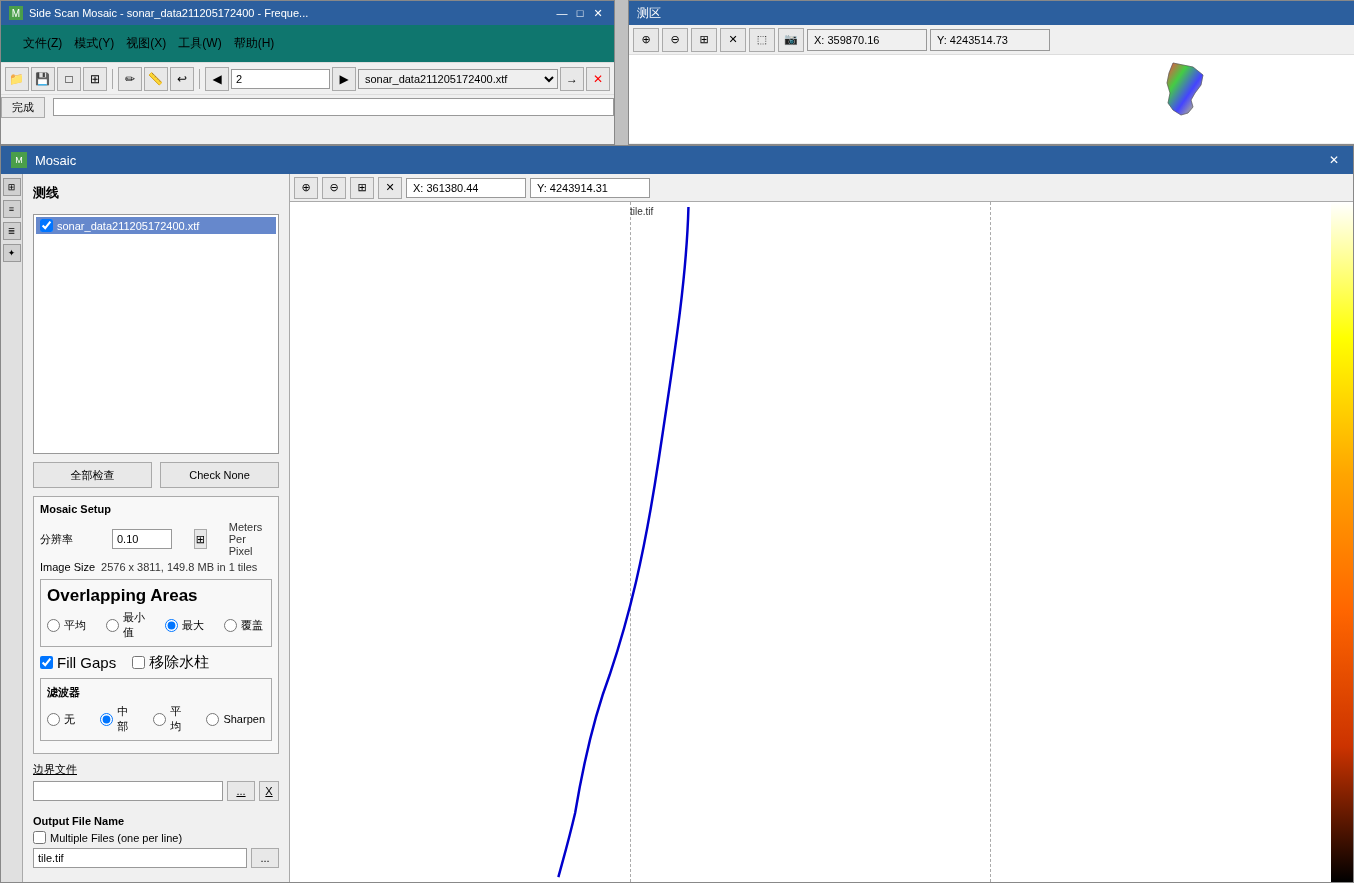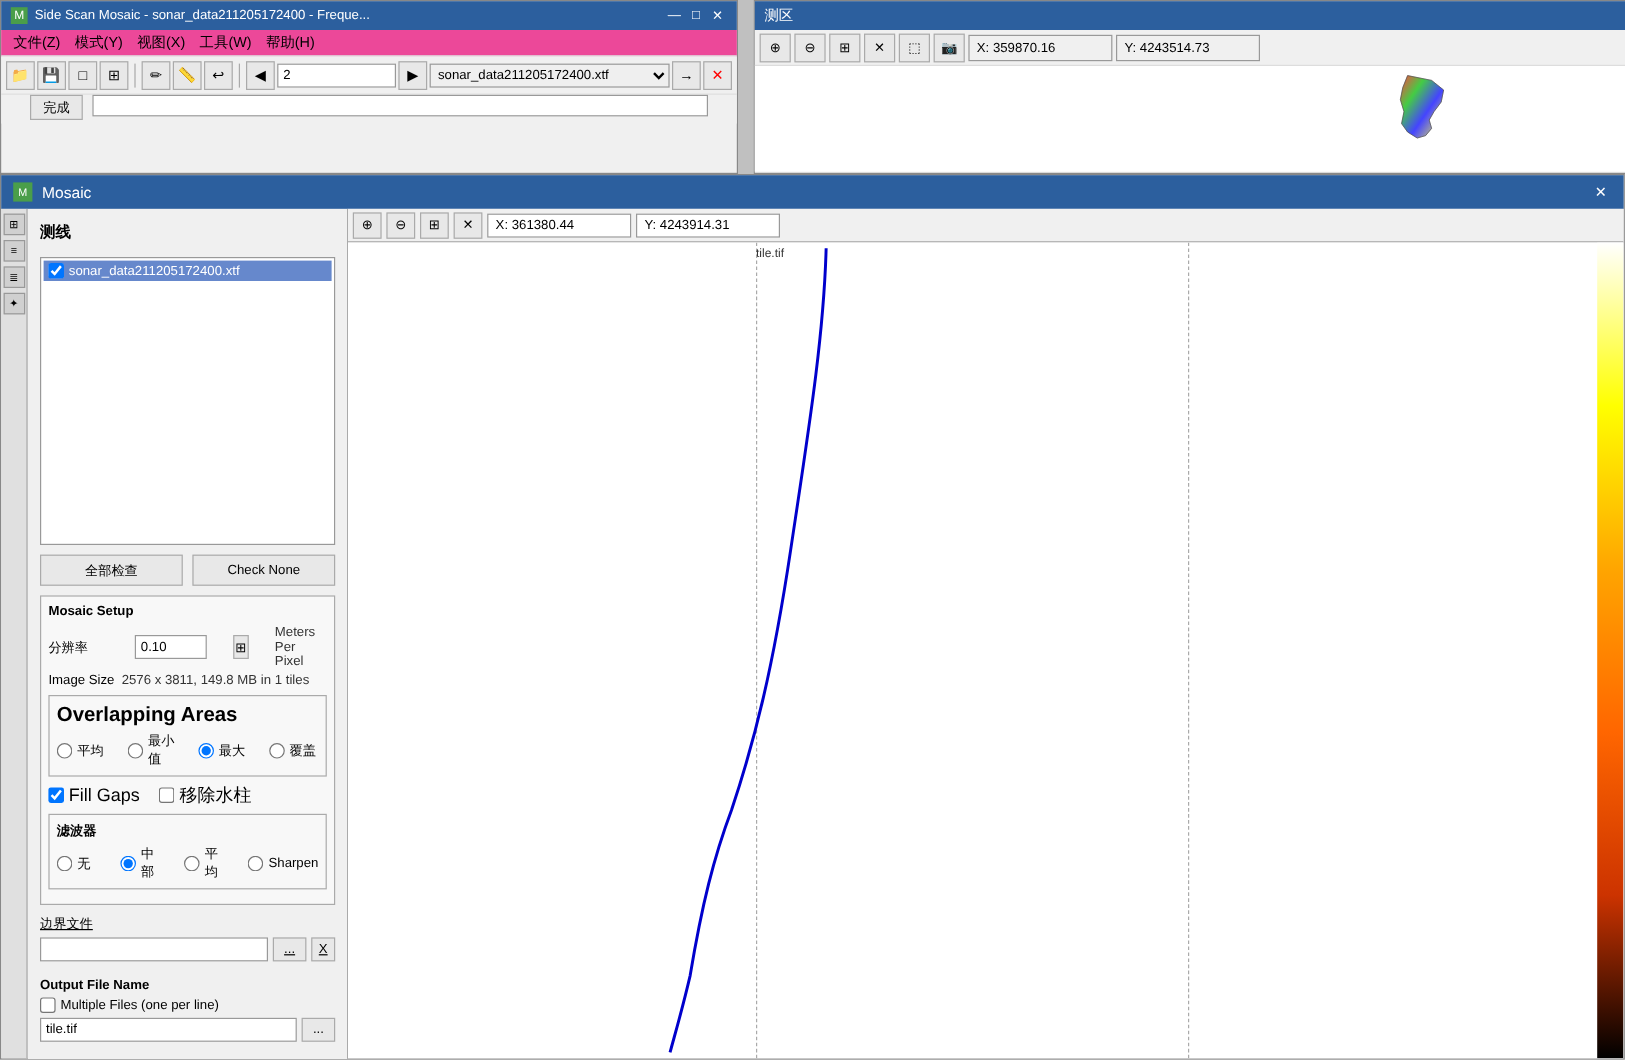--- a/index.html
+++ b/index.html
@@ -35,25 +35,25 @@
       width: 16px; height: 14px;
       background: transparent;
       border: none;
       color: white;
       cursor: pointer;
       font-size: 11px;
       margin-left: 2px;
       display: flex; align-items: center; justify-content: center;
     }
     .top-menu-bar {
-      background: #ec4899;
-      height: 22px;
-      display: flex;
-      align-items: center;
-      padding: 0 4px;
+      background: #0f766e;
+      height: 38px;
+      display: flex;
+      align-items: center;
+      padding: 0 16px;
       border-bottom: 1px solid #ddd;
       font-size: 12px;
     }
     .top-menu-bar .menu-item {
       padding: 2px 6px;
       cursor: pointer;
     }
     .top-toolbar {
       height: 32px;
       background: #f0f0f0;
@@ -83,22 +83,22 @@
       width: 200px;
       height: 20px;
       border: 1px solid #999;
       font-size: 11px;
       padding: 0 2px;
     }
     .top-status-bar {
       height: 24px;
       background: #f0f0f0;
       display: flex;
-      align-items: flex-start;
-      padding: 0 24px;
+      align-items: center;
+      padding: 0 0;
     }
     .top-status-btn {
       background: #e8e8e8;
       border: 1px solid #aaa;
       padding: 2px 10px;
       cursor: pointer;
       font-size: 11px;
     }
     .top-status-input {
       flex: 1;

